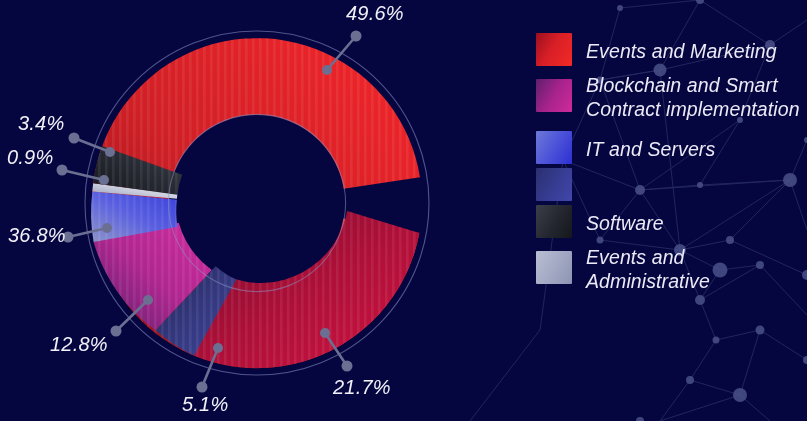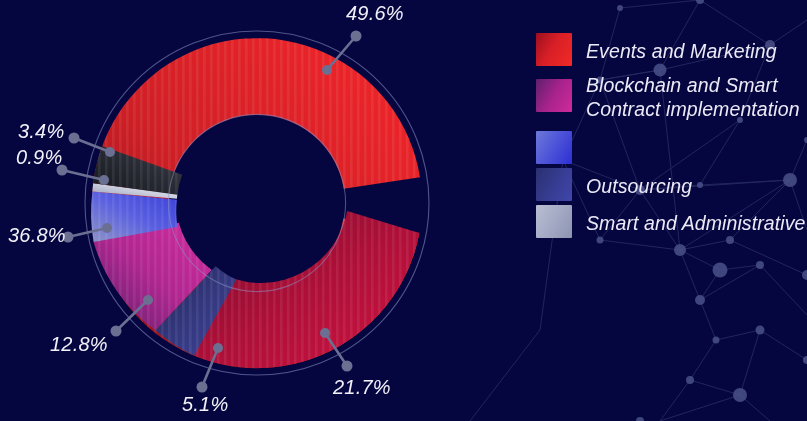--- a/index.html
+++ b/index.html
@@ -234,39 +234,43 @@
       <circle cx="110" cy="152" r="5" stroke="none"></circle>
         <circle cx="74" cy="138" r="5.5" stroke="none"></circle>
     </g>
   </svg>
 
   <div class="pct-label" style="left:346px; top:2px;">49.6%</div>
   <div class="pct-label" style="left:333px; top:376px;text-align:center;">21.7%</div>
   <div class="pct-label" style="left:50px; top:333px;">12.8%</div>
   <div class="pct-label" style="left:182px; top:393px;">5.1%</div>
   <div class="pct-label" style="left:8px; top:224px;">36.8%</div>
-  <div class="pct-label" style="left:16px; top:146px;">0.9%</div>
-  <div class="pct-label" style="left:18px; top:112px;margin-top:8px;">3.4%</div>
+  <div class="pct-label" style="left:7px; top:146px;">0.9%</div>
+  <div class="pct-label" style="left:18px; top:112px;">3.4%</div>
 
   <div class="legend">
     <div class="legend-row">
       <span class="legend-swatch sw-0"></span>
       <span class="legend-label">Events and Marketing</span>
     </div>
     <div class="legend-row">
       <span class="legend-swatch sw-2"></span>
       <span class="legend-label">Blockchain and Smart
 Contract implementation</span>
     </div>
     <div class="legend-row" style="margin-top:10px;">
       <span class="legend-swatch sw-3"></span>
+      <span class="legend-label">IT and Servers</span>
     </div>
     <div class="legend-row">
       <span class="legend-swatch sw-4"></span>
-      <span class="legend-label">Outsourcing</span>
+    </div>
+    <div class="legend-row">
+      <span class="legend-swatch sw-5"></span>
+      <span class="legend-label">Software</span>
     </div>
     <div class="legend-row">
       <span class="legend-swatch sw-6"></span>
-      <span class="legend-label">Smart and Administrative</span>
+      <span class="legend-label">Events and Administrative</span>
     </div>
   </div>
 
 </div>
 
 </body></html>

